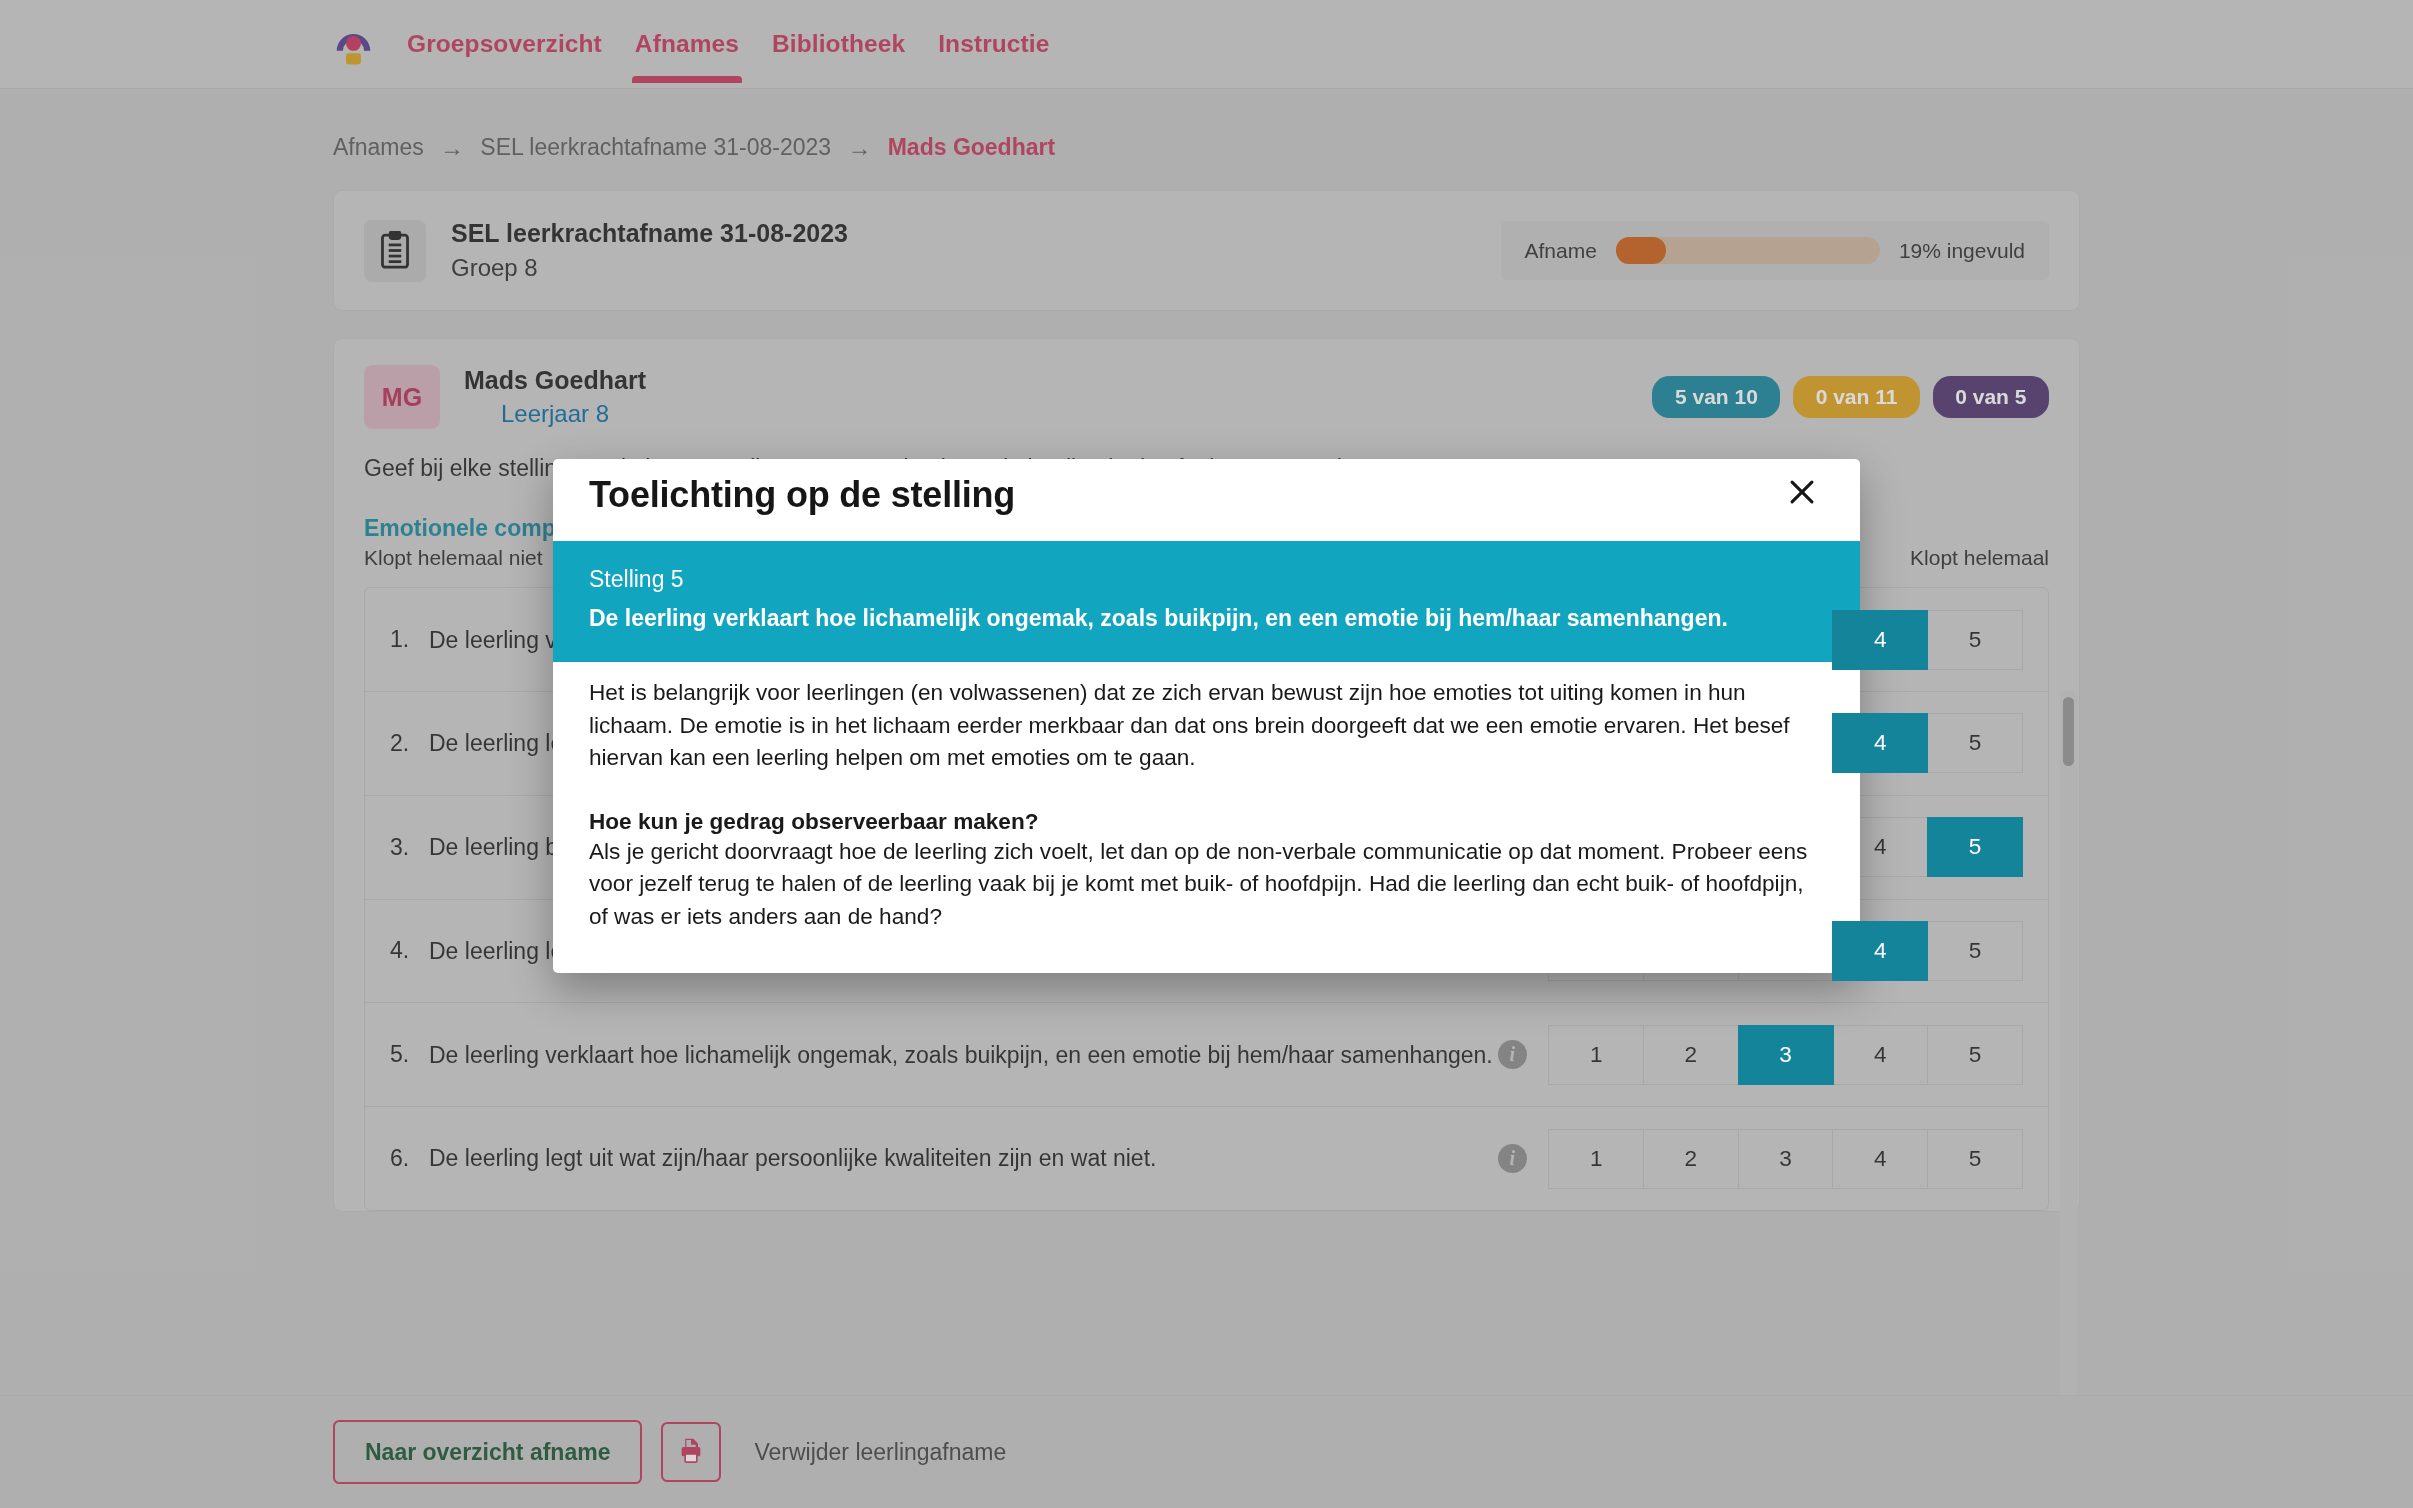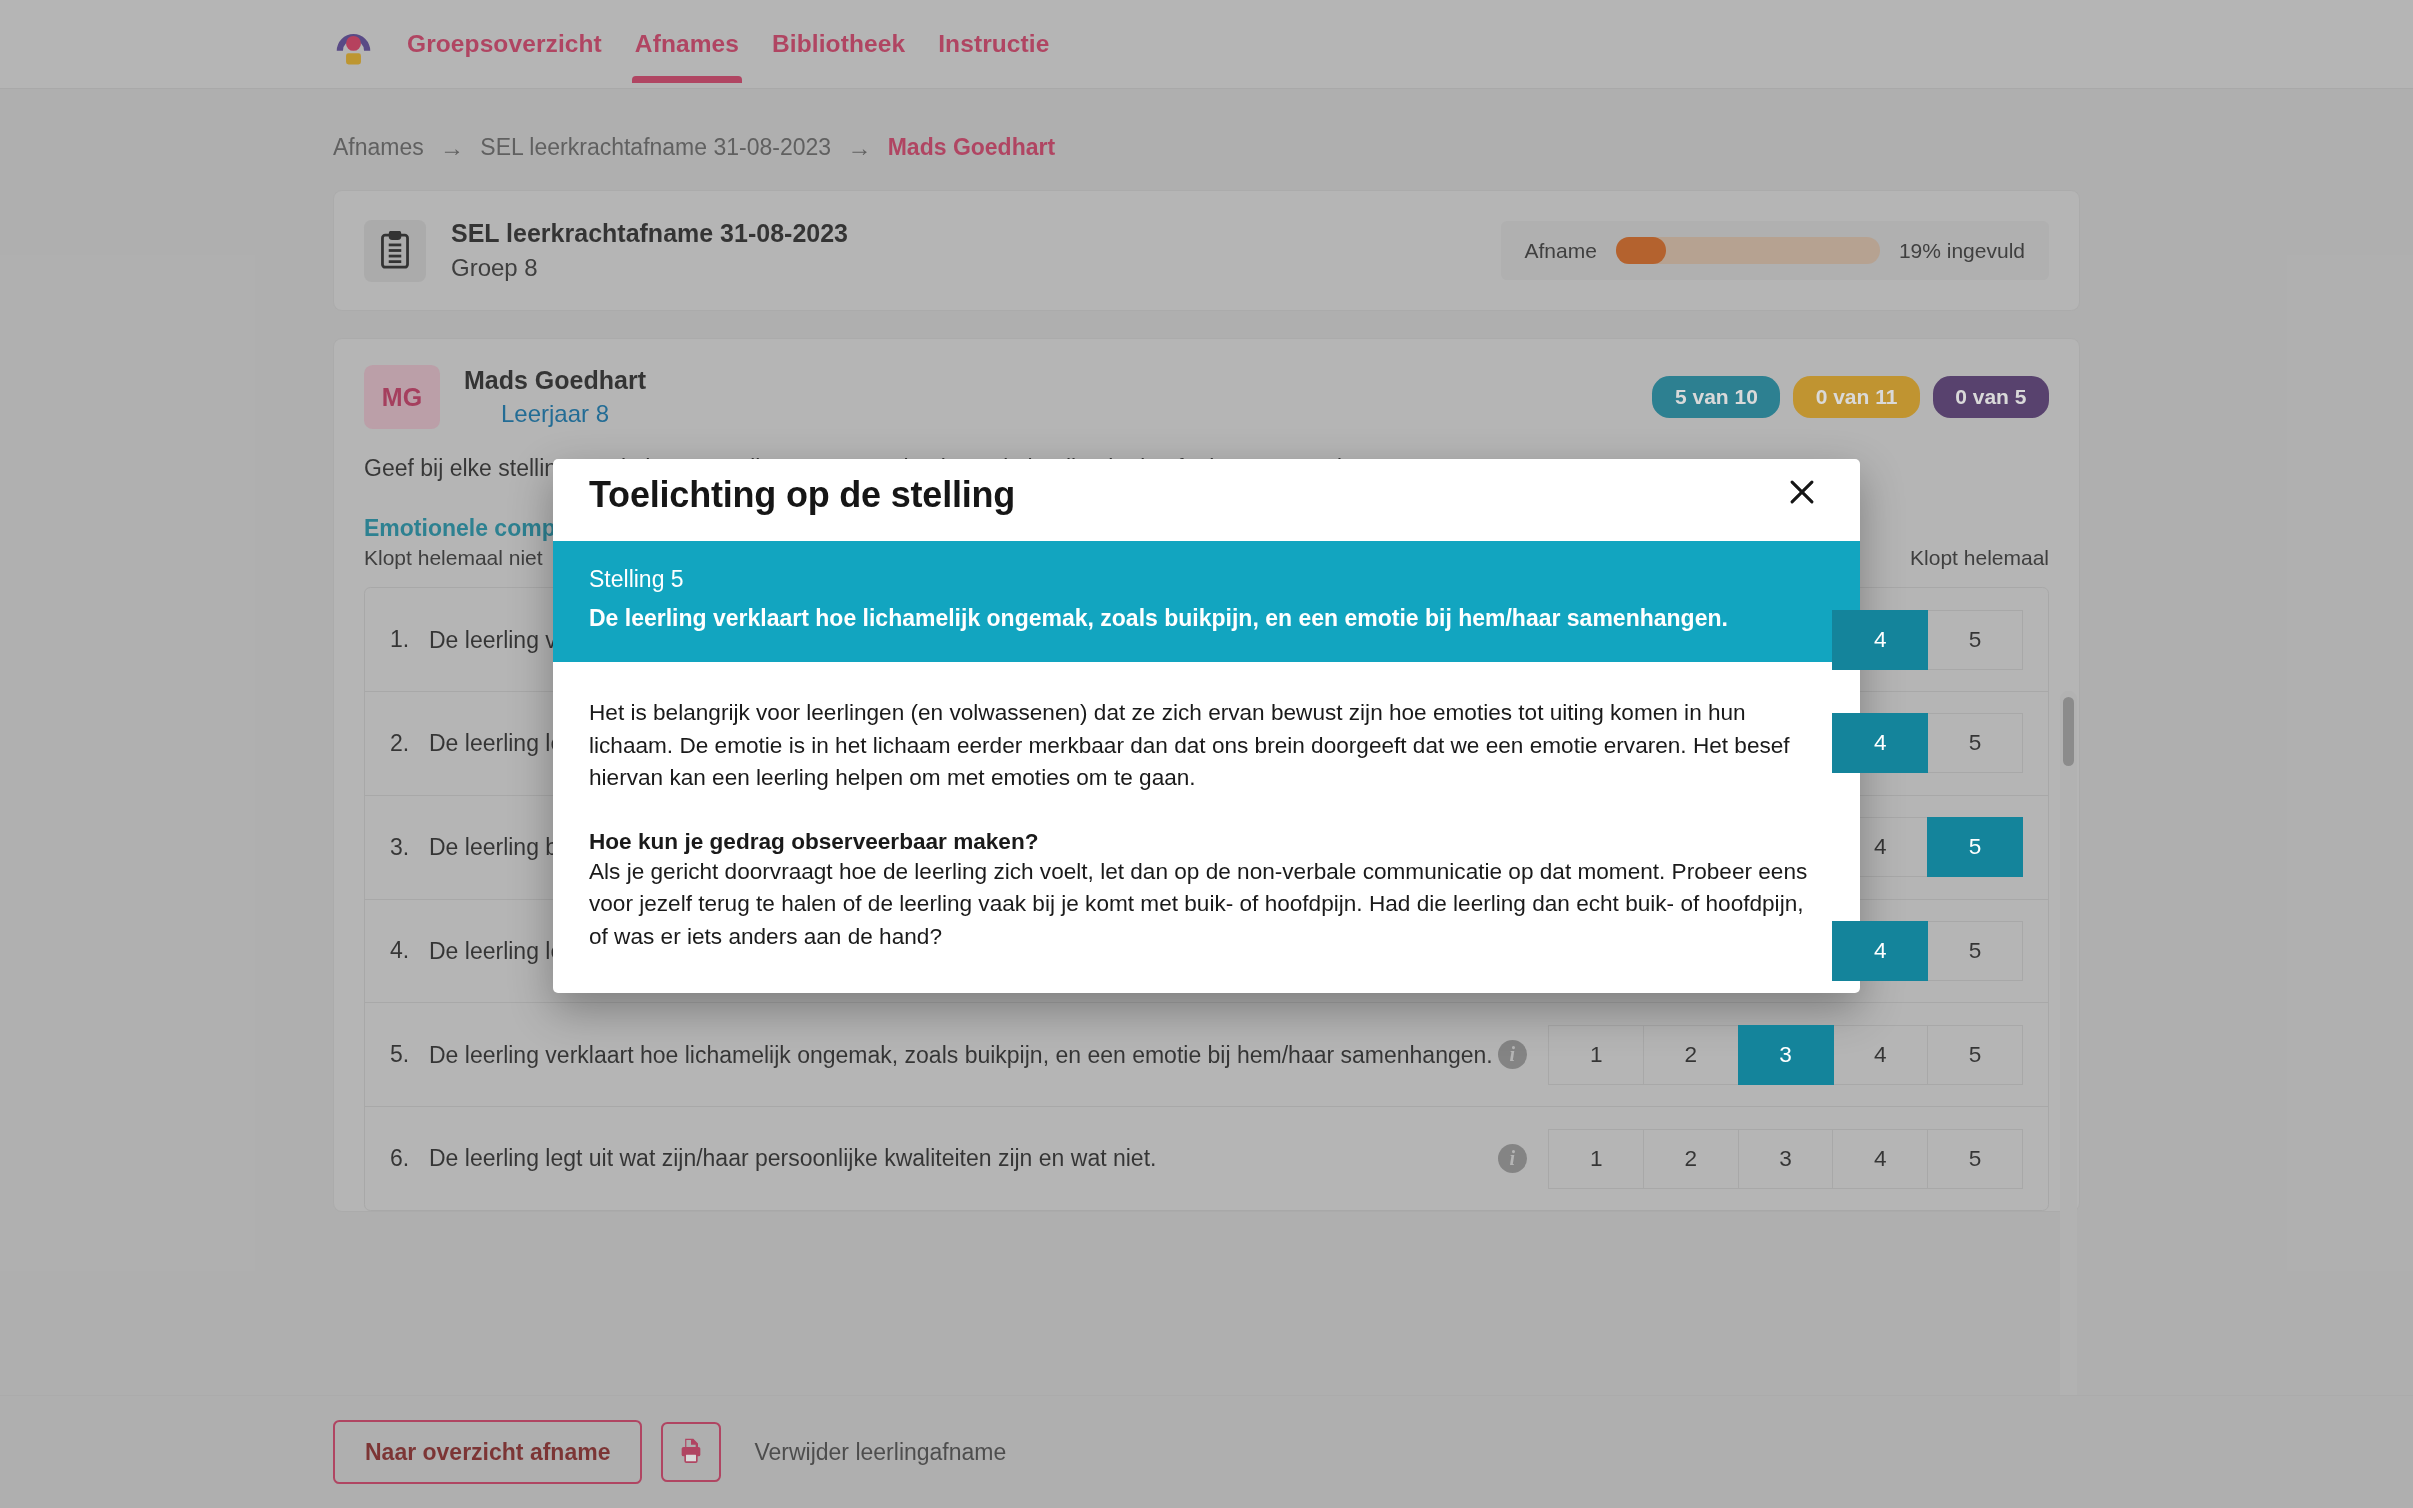--- a/index.html
+++ b/index.html
@@ -198,21 +198,21 @@
     position: absolute;
     left: 0; right: 0; bottom: 0; height: 113px;
     background: #c5c5c5;
     display: flex; align-items: center;
     padding-left: 333px;
     gap: 19px;
     border-top: 1.3px solid #bfbfbf;
   }
   .btn-outline {
     border: 2.5px solid #c6335b; border-radius: 6.3px;
-    background: transparent; color: #7f1d1d;
+    background: transparent; color: #14532d;
     font-size: 23px; font-weight: 700;
     padding: 16.3px 30px; white-space: nowrap;
     cursor: pointer;
   }
   .btn-icon {
     border: 2.5px solid #c6335b; border-radius: 6.3px;
     background: transparent;
     width: 60px; height: 60px;
     display: flex; align-items: center; justify-content: center;
     cursor: pointer;
@@ -252,21 +252,21 @@
     display: flex; align-items: center; justify-content: center;
     cursor: pointer; background: none; border: none;
     color: #161616;
   }
   .modal-banner {
     background: #12a5c0; color: #ffffff;
     padding: 25px 36px 28px 36px;
   }
   .banner-label { font-size: 23px; font-weight: 400; margin-bottom: 10px; }
   .banner-statement { font-size: 23px; font-weight: 700; line-height: 1.35; }
-  .modal-body { padding: 35px 36px 39px 36px; }
+  .modal-body { padding: 15px 36px 39px 36px; }
   .body-para {
     font-size: 22.6px; color: #1a1a1a; line-height: 1.44;
     max-width: 1251px;
   }
   .body-heading {
     font-size: 22.6px; font-weight: 700; color: #1a1a1a;
     margin-top: 34px;
   }
   .body-para.second { margin-top: 1.3px; }
 </style>

